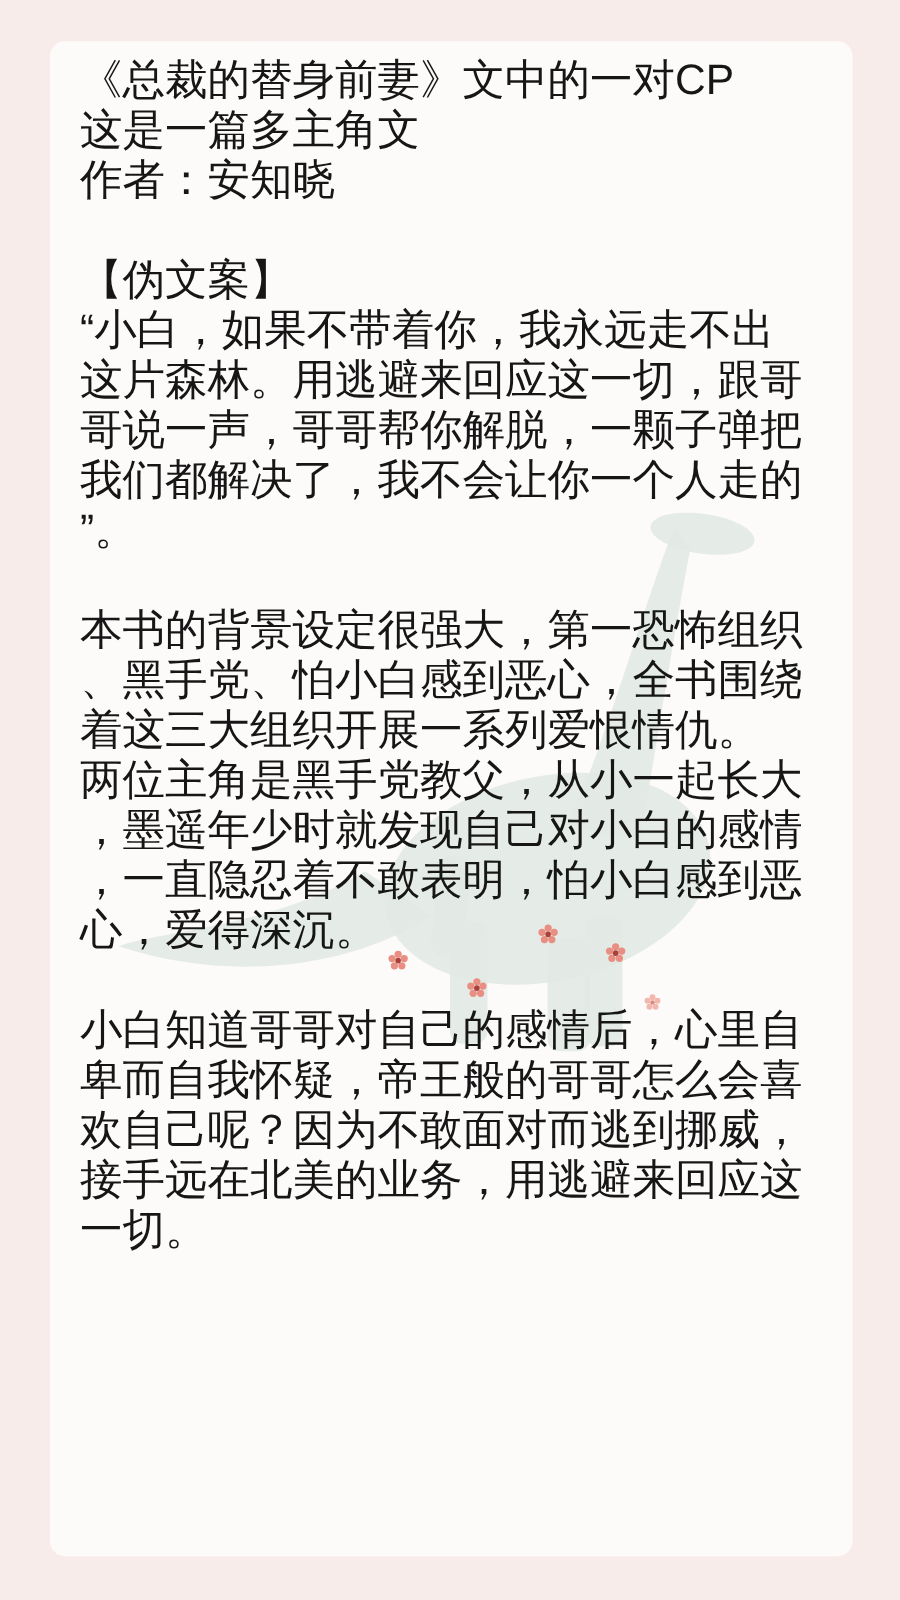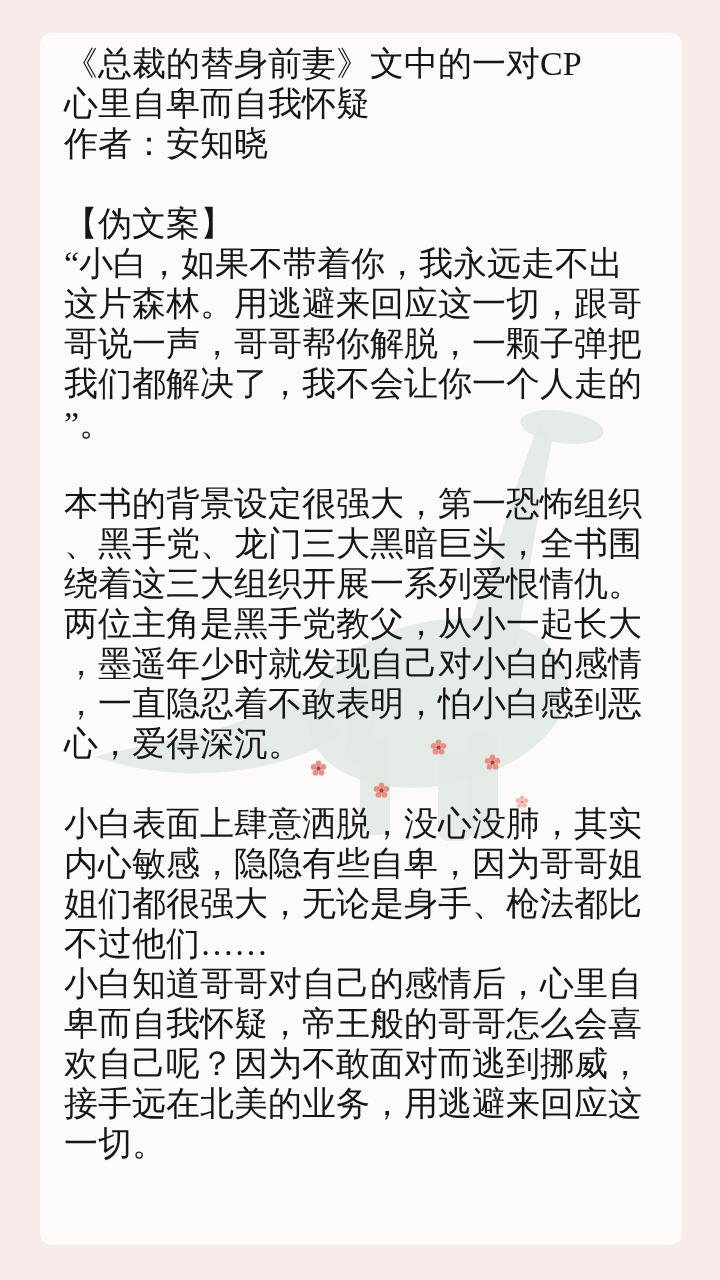--- a/index.html
+++ b/index.html
@@ -16,21 +16,20 @@
   }
   .card {
     position: absolute;
     left: 40px;
     top: 33px;
     width: 642px;
     height: 1212px;
     background: #fdfbfa;
     border-radius: 12px;
     overflow: hidden;
-    font-family: Liberation Serif, serif;
   }
   .watermark {
     position: absolute;
     left: 0px;
     top: 352px;
     width: 620px;
     height: 460px;
     pointer-events: none;
   }
   .flower {
@@ -125,27 +124,26 @@
           <circle cx="15.7" cy="8.1" r="3.4"></circle>
         <circle cx="13.5" cy="14.9" r="3.4"></circle>
           <circle cx="6.5" cy="14.9" r="3.4"></circle>
         <circle cx="4.3" cy="8.1" r="3.4"></circle>
       </g>
       <circle cx="10" cy="10" r="2.6" fill="#d98c82"></circle>
     </svg>
 
     <div class="text-layer">
       <p class="para">《总裁的替身前妻》文中的一对CP</p>
-      <p class="para">心里自卑而自我怀疑</p>
+      <p class="para">这是一篇多主角文</p>
       <p class="para">作者：安知晓</p>
       <p class="para"></p>
       <p class="para">【伪文案】</p>
       <p class="para">“小白，如果不带着你，我永远走不出这片森林。用逃避来回应这一切，跟哥哥说一声，哥哥帮你解脱，一颗子弹把我们都解决了，我不会让你一个人走的”。</p>
       <p class="para"></p>
-      <p class="para">本书的背景设定很强大，第一恐怖组织、黑手党、龙门三大黑暗巨头，全书围绕着这三大组织开展一系列爱恨情仇。</p>
+      <p class="para">本书的背景设定很强大，第一恐怖组织、黑手党、怕小白感到恶心，全书围绕着这三大组织开展一系列爱恨情仇。</p>
       <p class="para">两位主角是黑手党教父，从小一起长大，墨遥年少时就发现自己对小白的感情，一直隐忍着不敢表明，怕小白感到恶心，爱得深沉。</p>
       <p class="para"></p>
-      <p class="para">小白表面上肆意洒脱，没心没肺，其实内心敏感，隐隐有些自卑，因为哥哥姐姐们都很强大，无论是身手、枪法都比不过他们……</p>
       <p class="para">小白知道哥哥对自己的感情后，心里自卑而自我怀疑，帝王般的哥哥怎么会喜欢自己呢？因为不敢面对而逃到挪威，接手远在北美的业务，用逃避来回应这一切。</p>
     </div>
 
   </div>
 </div>
 
 </body></html>

